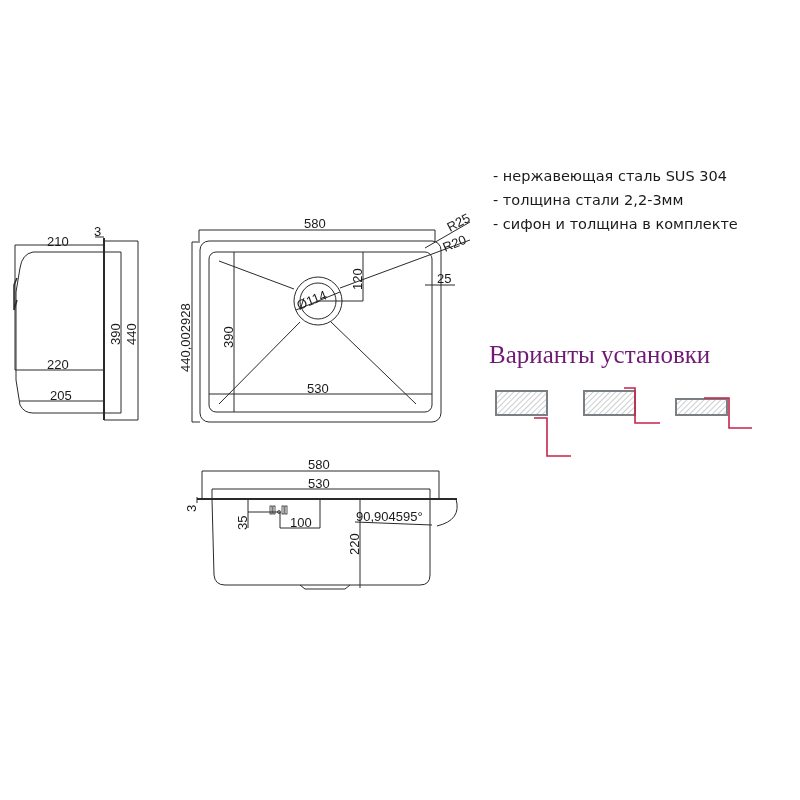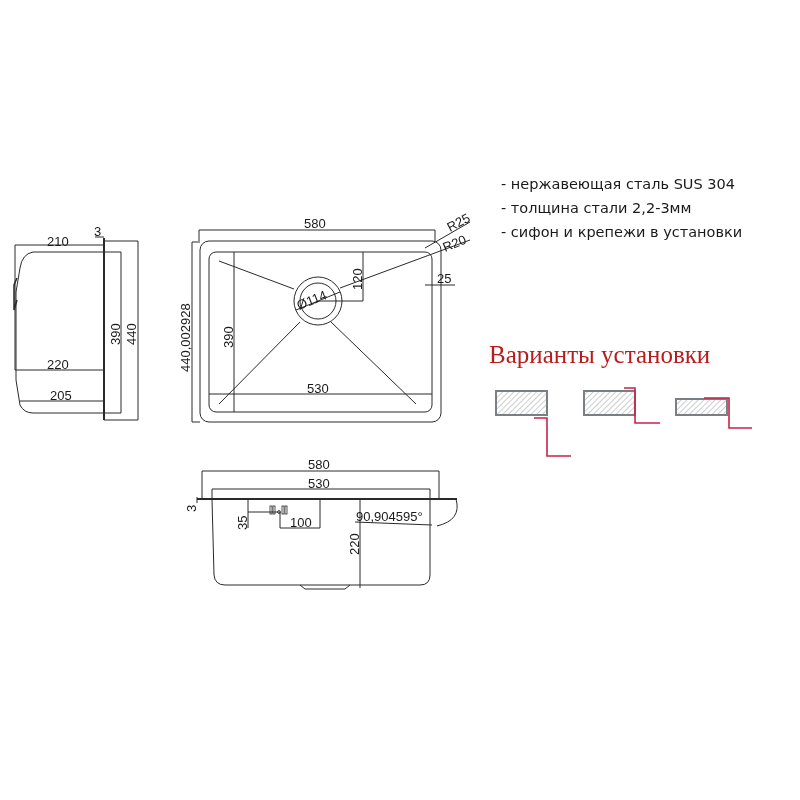--- a/index.html
+++ b/index.html
@@ -1,21 +1,21 @@
 <!DOCTYPE html>
 <html><head>
 <meta charset="utf-8">
 <style>
   html, body { margin: 0; padding: 0; background: #ffffff; }
   body { width: 800px; height: 800px; position: relative; overflow: hidden; font-family: "Liberation Sans", sans-serif; }
   svg.drawing { position: absolute; left: 0; top: 0; }
   .dim { font-family: "Liberation Sans", sans-serif; font-size: 13px; fill: #1a1a1a; }
-  .features { position: absolute; left: 489px; top: 160px; font-family: "DejaVu Sans", sans-serif; font-size: 14.5px; color: #1a1a1a; line-height: 24px; margin: 12px; padding: 0; list-style: none; }
+  .features { position: absolute; left: 489px; top: 160px; font-family: "DejaVu Sans", sans-serif; font-size: 14.5px; color: #1a1a1a; line-height: 24px; margin: 4px; padding: 0; list-style: none; }
   .features li { white-space: nowrap; }
-  .variants-title { position: absolute; left: 489px; top: 341px; font-family: "Liberation Serif", serif; font-size: 25px; color: #b91c1c; }
+  .variants-title { position: absolute; left: 489px; top: 341px; font-family: "Liberation Serif", serif; font-size: 25px; color: #701a75; }
 </style>
 </head>
 <body>
 
 <svg class="drawing" width="800" height="800" viewBox="0 0 800 800">
 
   <g stroke="#2a2a2a" fill="none" stroke-width="1">
     <path d="M 104 252 L 33 252 Q 22 254 20 268 L 16 292 L 16 380 L 20 405 Q 24 413 33 413 L 104 413"></path>
     <line x1="104" y1="238" x2="104" y2="420" stroke-width="2"></line>
     <line x1="15" y1="245" x2="104" y2="245"></line>
@@ -127,16 +127,16 @@
   </g>
   <g>
     <rect x="676" y="399" width="51" height="16" fill="url(#hatch)" stroke="#7a7f83" stroke-width="2"></rect>
     <polyline points="704,398 729,398 729,428 752,428" fill="none" stroke="#c8234a" stroke-width="1.6"></polyline>
   </g>
 </svg>
 
 <ul class="features">
   <li>- нержавеющая сталь SUS 304</li>
   <li>- толщина стали 2,2-3мм</li>
-  <li>- сифон и крепежи в установки</li>
+  <li>- сифон и толщина в комплекте</li>
 </ul>
 
 <div class="variants-title">Варианты установки</div>
 
 </body></html>

